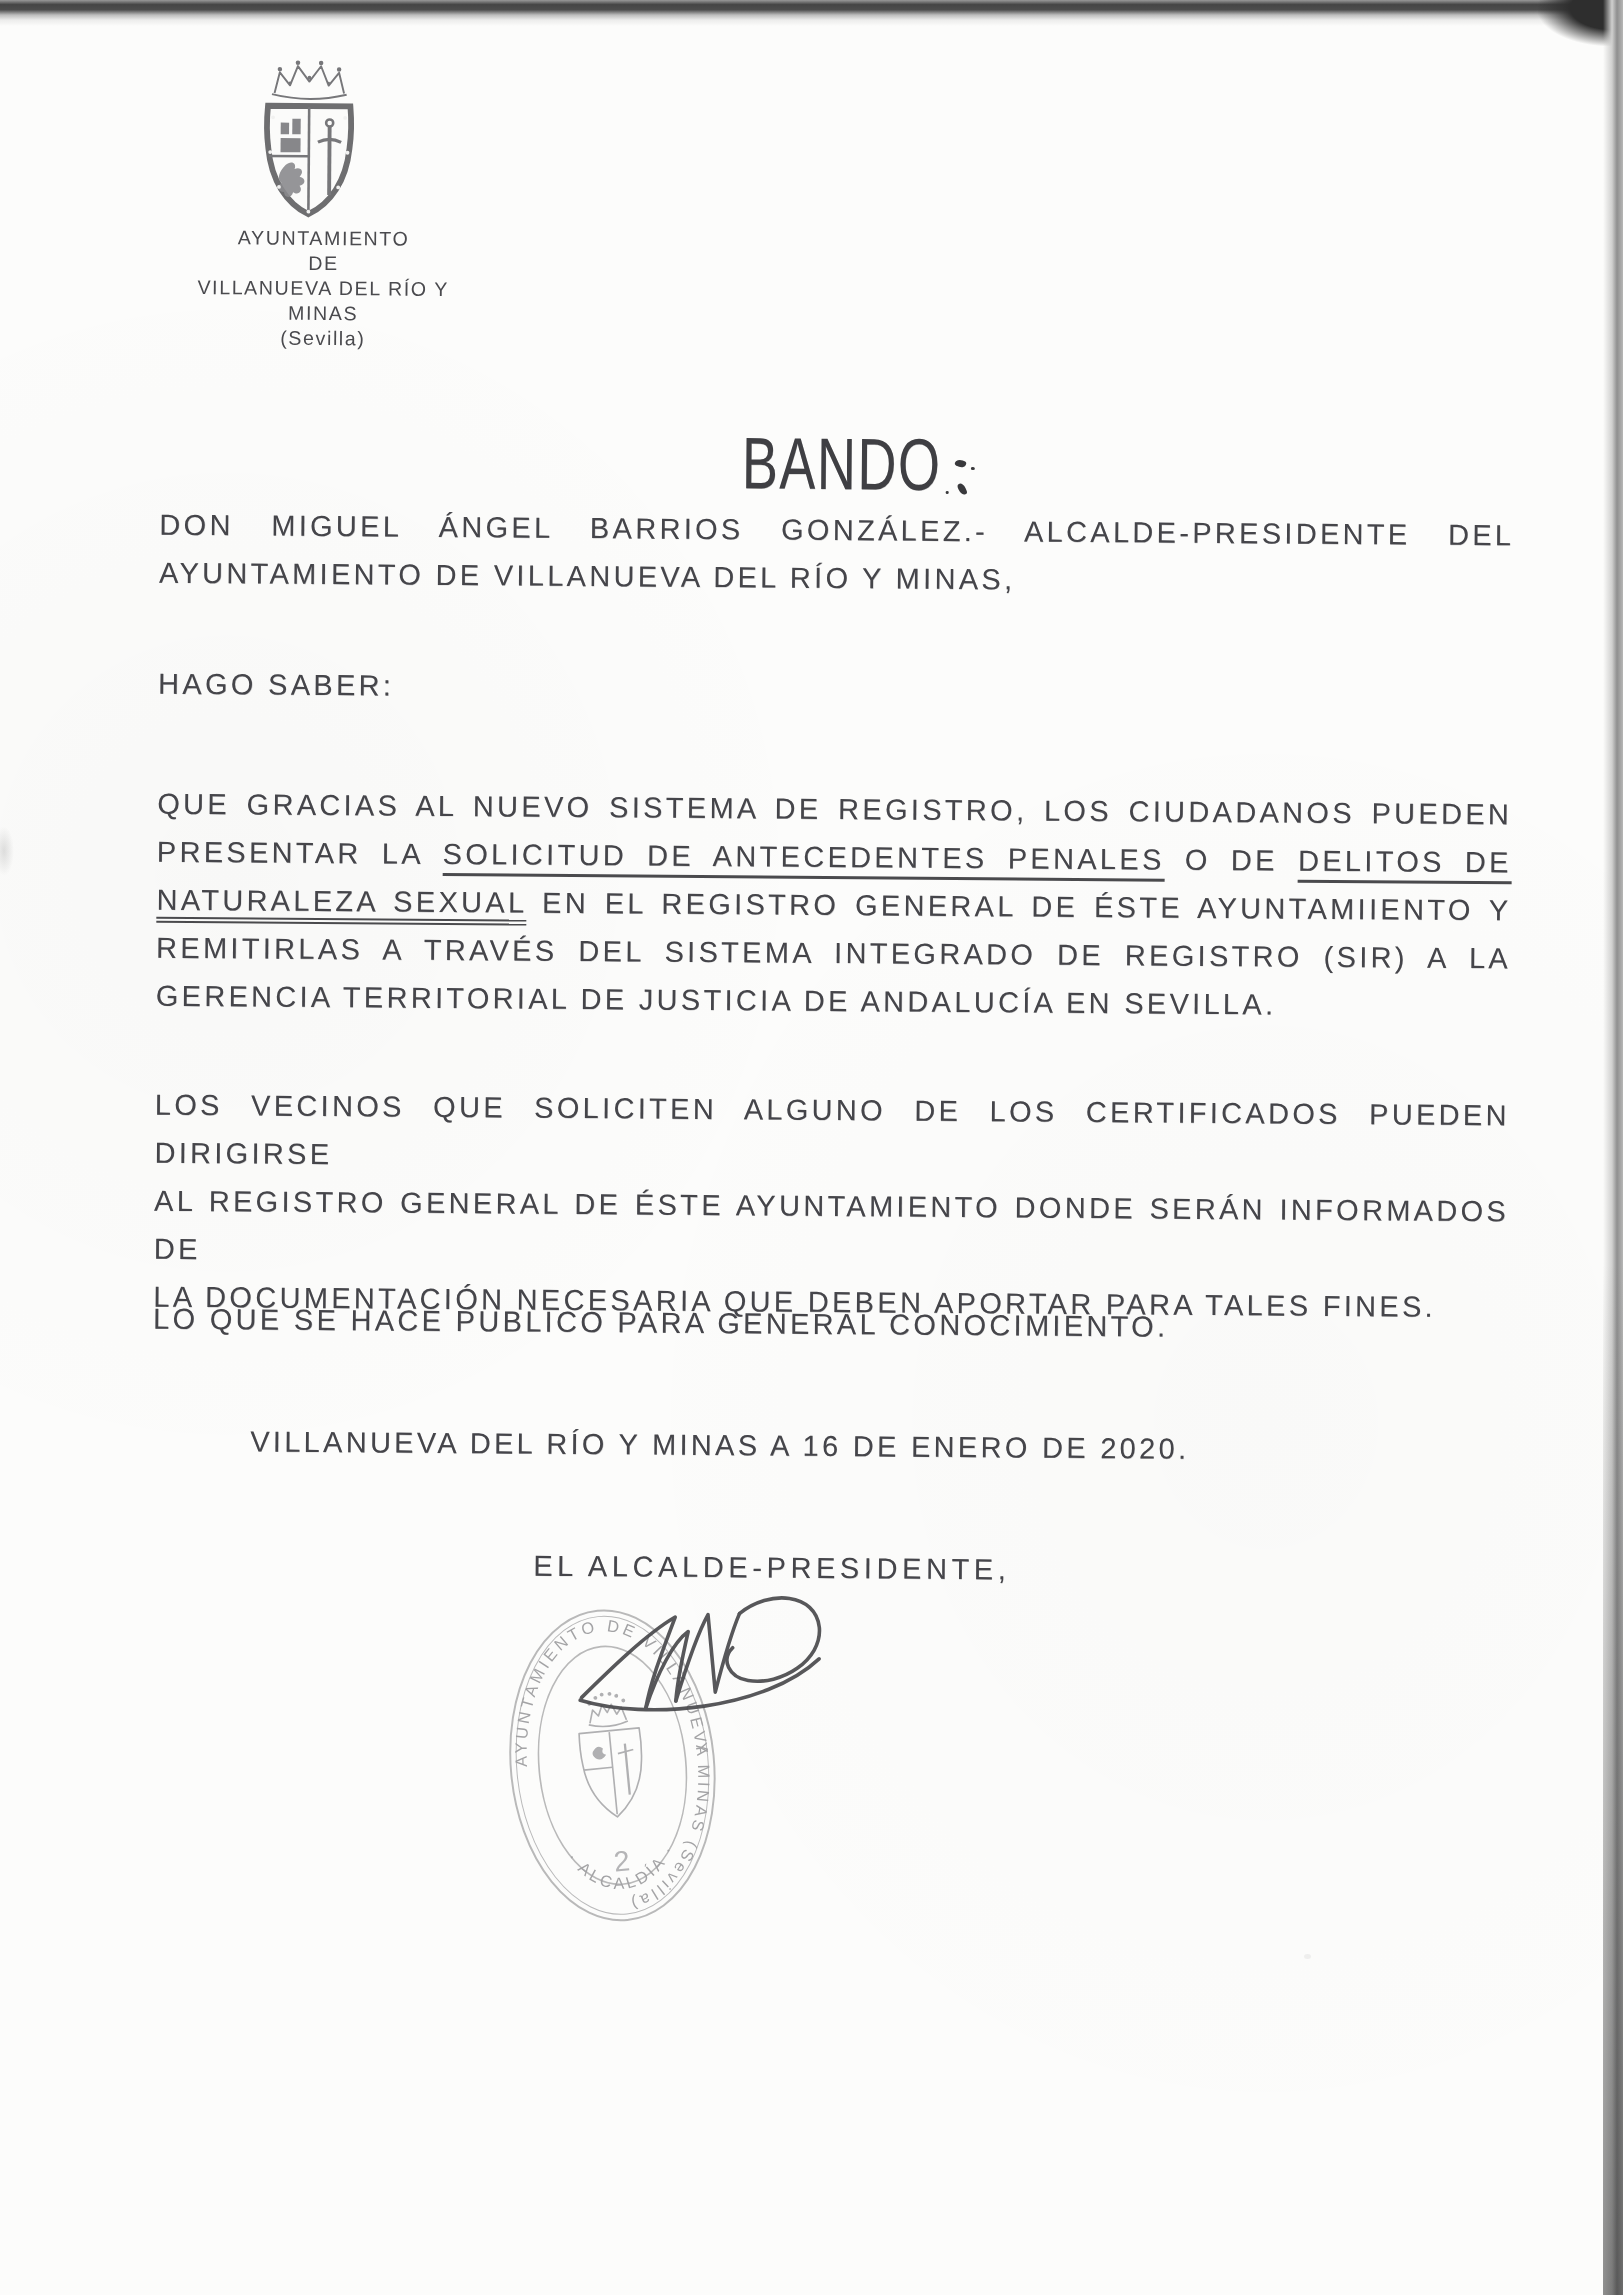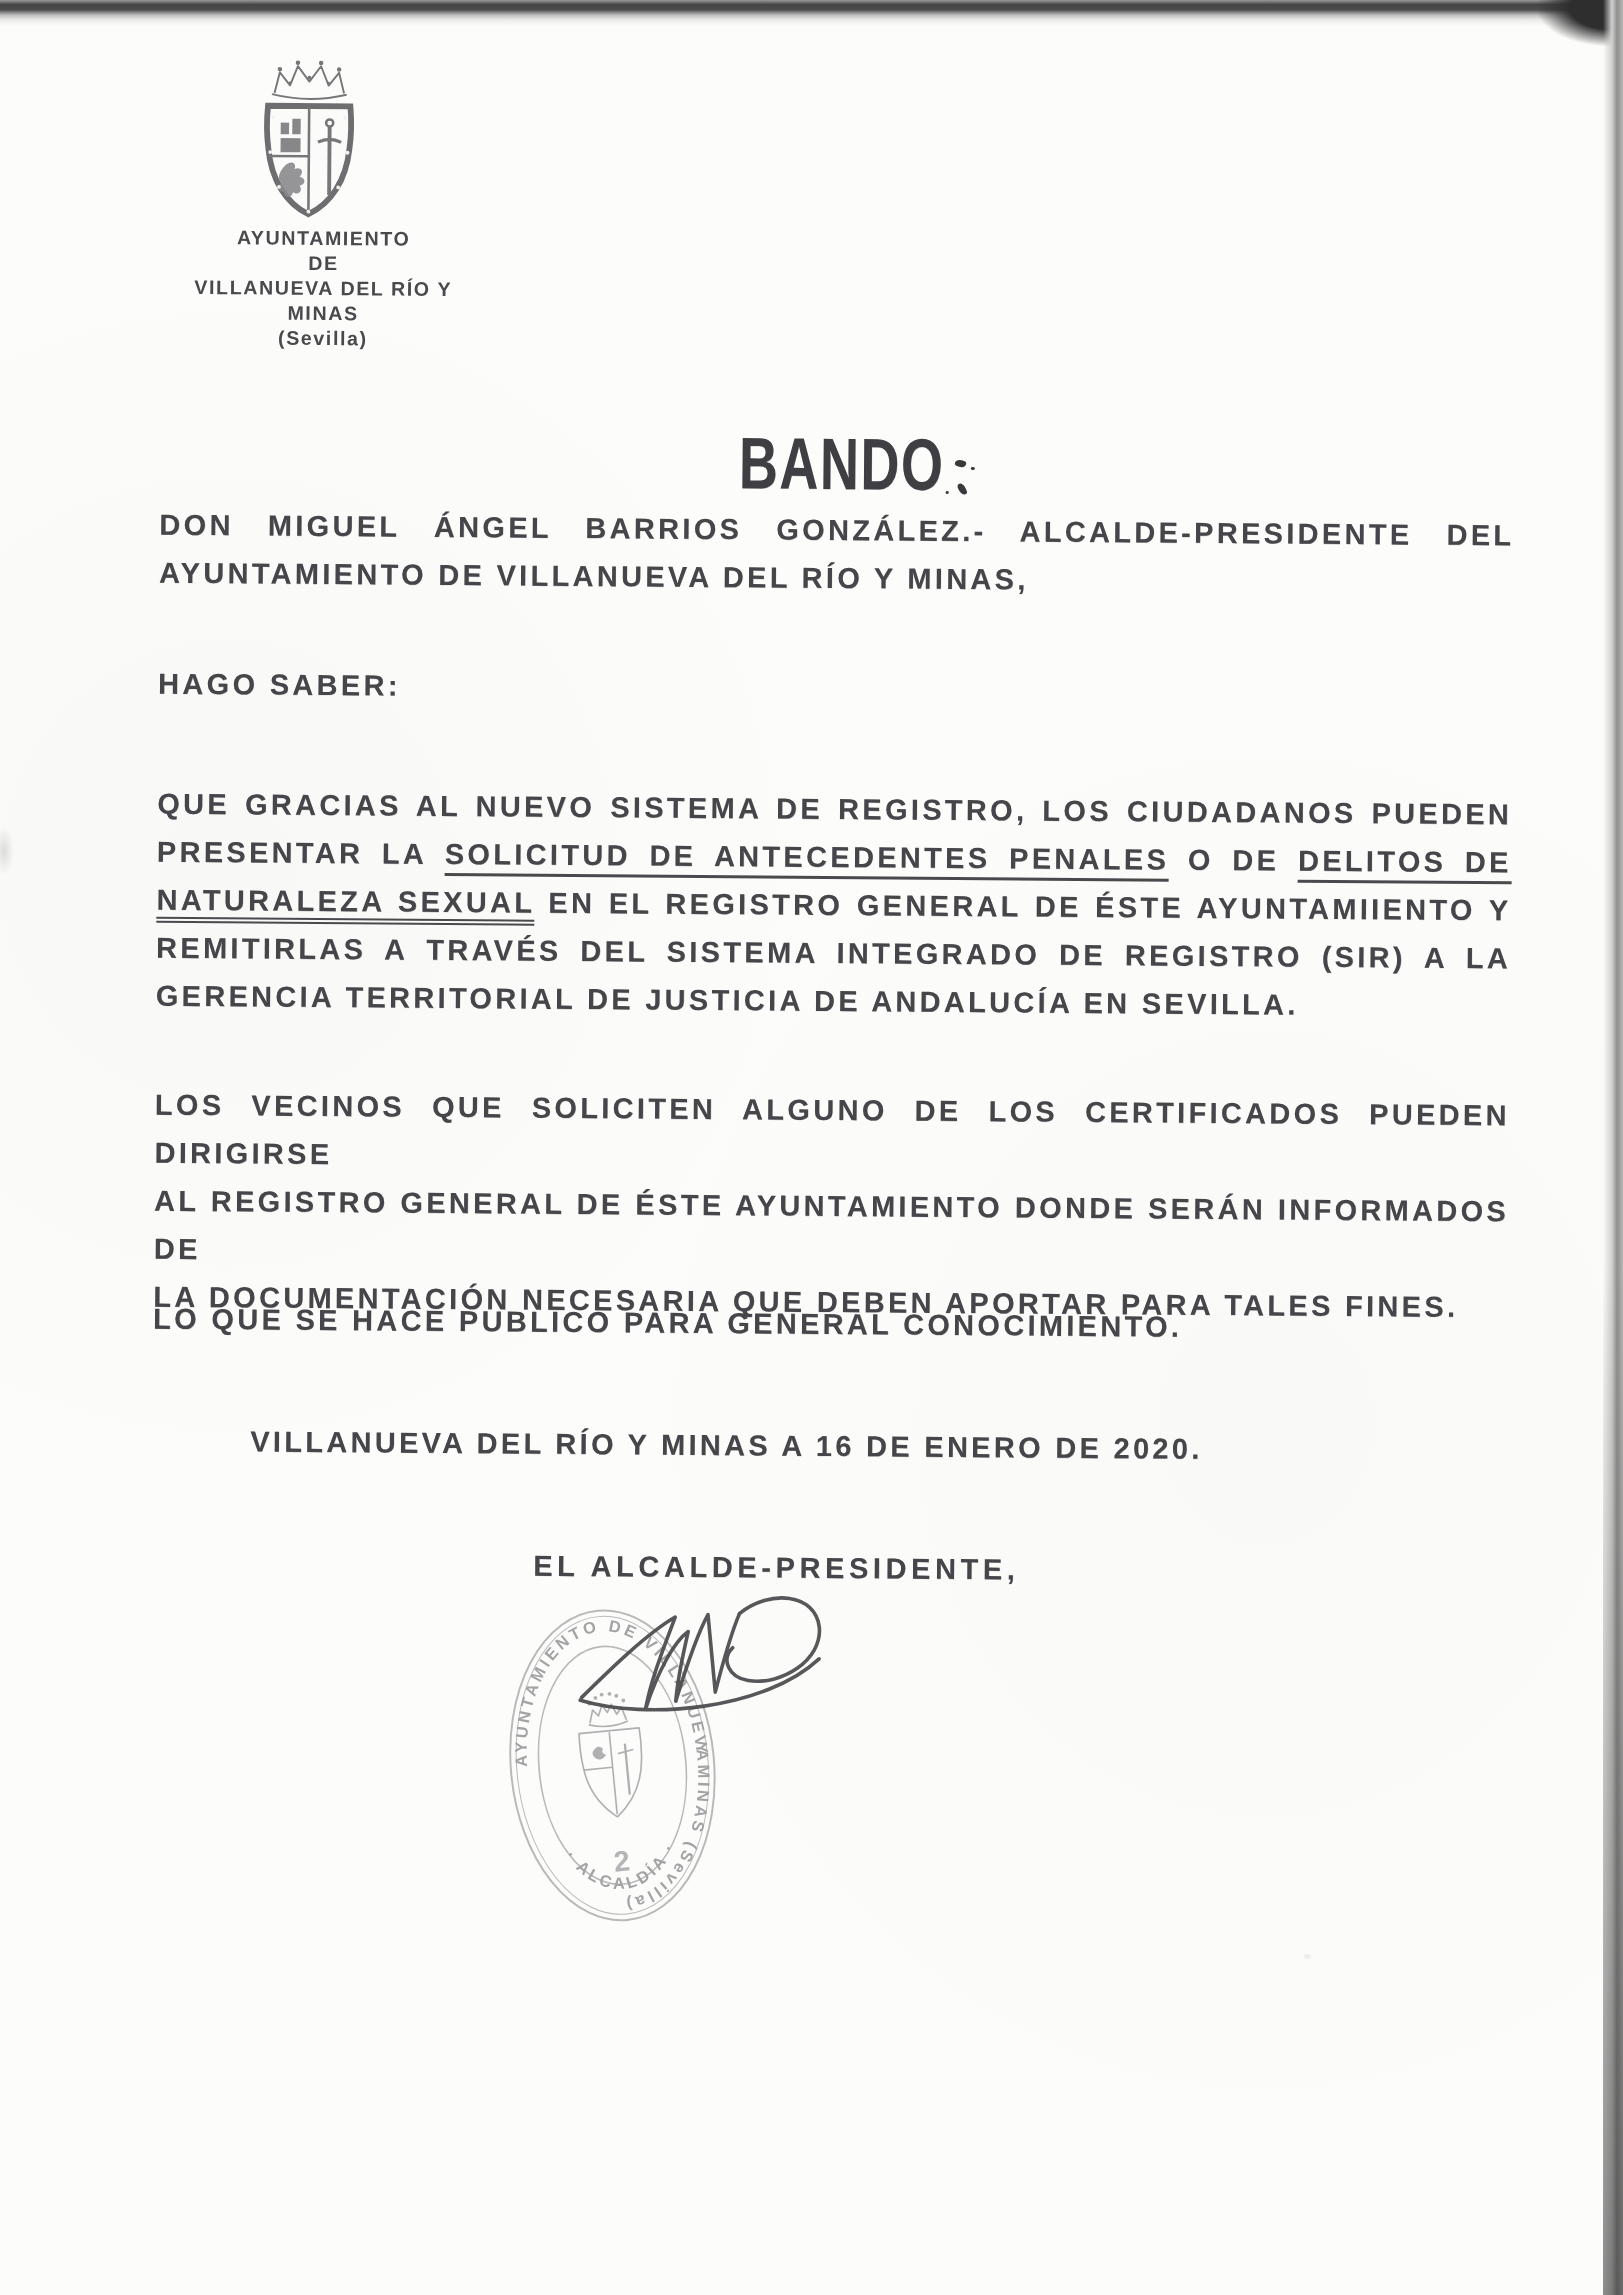--- a/index.html
+++ b/index.html
@@ -5,21 +5,21 @@
   html,body{margin:0;padding:0;}
   body{
     width:1623px;height:2295px;position:relative;overflow:hidden;
     background:#fcfcfb;
     font-family:"Liberation Sans",sans-serif;
   }
   .page{position:absolute;inset:0;
     background:
       radial-gradient(ellipse at 14% 38%, rgba(0,0,0,0.015), transparent 32%),
       radial-gradient(ellipse at 78% 62%, rgba(0,0,0,0.012), transparent 40%),
-      #fcfcfb; font-weight: bold;}
+      #fcfcfb;}
   
   .edge-top{position:absolute;top:0;left:0;right:0;height:26px;
     background:linear-gradient(180deg,#999 0px,#454545 4.6px,#4d4d4d 9.8px,#bdbdbd 15px,#ececeb 20px,rgba(252,252,251,0) 26px);}
   .edge-corner{position:absolute;top:0;right:0;width:85px;height:46px;
     background:radial-gradient(ellipse at 88% 18%, #2e2e2e 0 40%, rgba(46,46,46,0) 72%);}
   .edge-right{position:absolute;top:0;right:0;bottom:0;width:19.6px;
     background:linear-gradient(90deg, rgba(185,185,185,0) 0, #d0d0cf 45%, #8f8f8f 70%, #b7b7b6 100%);}
   .edge-right::after{content:"";position:absolute;inset:0;
     background:linear-gradient(180deg, rgba(0,0,0,0) 55%, rgba(35,35,35,0.5) 100%);}
   .smudge-left{position:absolute;left:-5.9px;top:826px;width:19.6px;height:50px;border-radius:50%;

